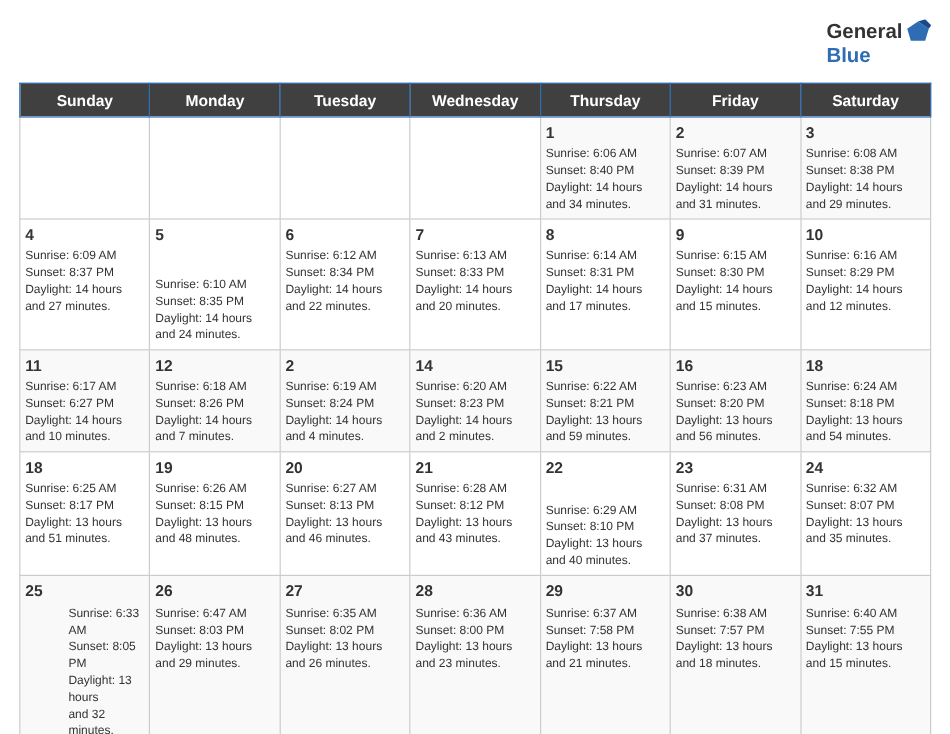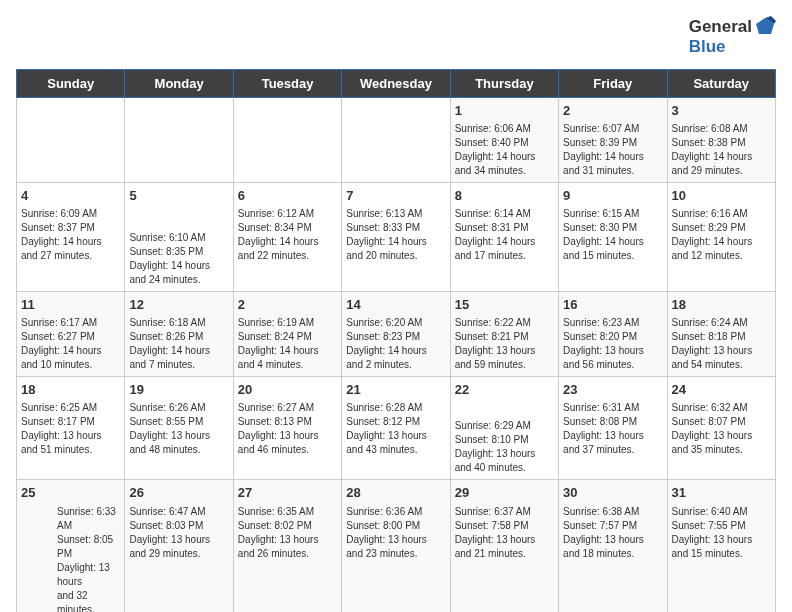--- a/index.html
+++ b/index.html
@@ -246,21 +246,21 @@
         <td>
           <span class="day-number">18</span>
           <div class="cell-content" style="white-space: pre-line;">Sunrise: 6:25 AM
 Sunset: 8:17 PM
 Daylight: 13 hours
 and 51 minutes.</div>
         </td>
         <td>
           <span class="day-number">19</span>
           <div class="cell-content" style="white-space: pre-line;">Sunrise: 6:26 AM
-Sunset: 8:55 PM
+Sunset: 8:15 PM
 Daylight: 13 hours
 and 48 minutes.</div>
         </td>
         <td>
           <span class="day-number">20</span>
           <div class="cell-content" style="white-space: pre-line;">Sunrise: 6:27 AM
 Sunset: 8:13 PM
 Daylight: 13 hours
 and 46 minutes.</div>
         </td>

